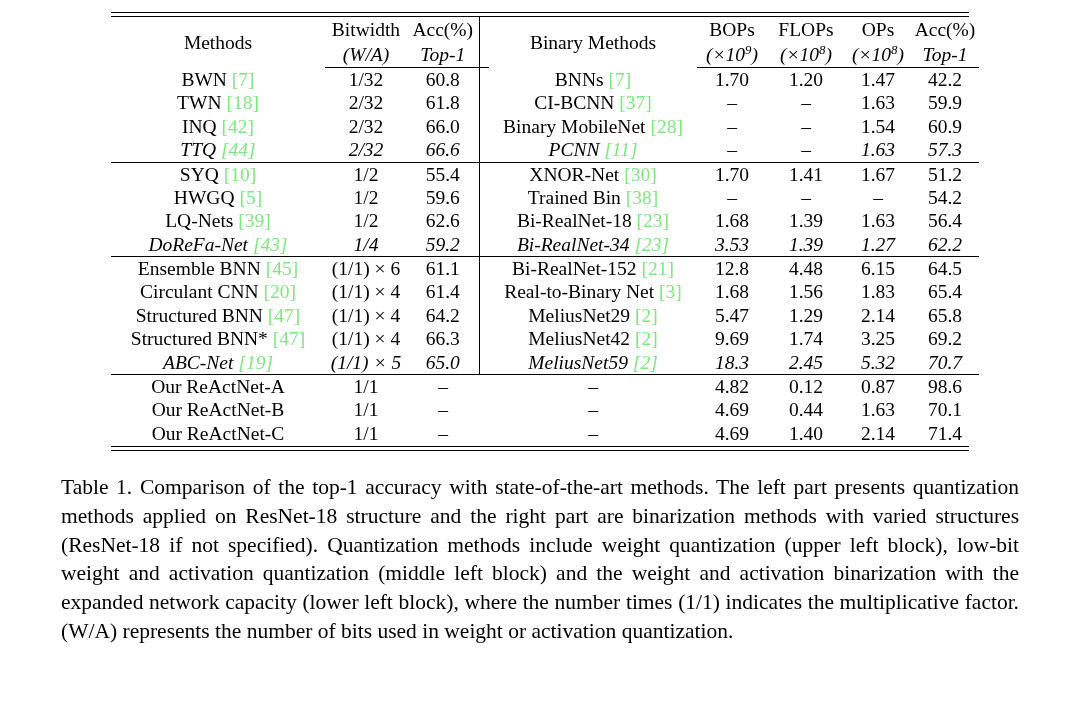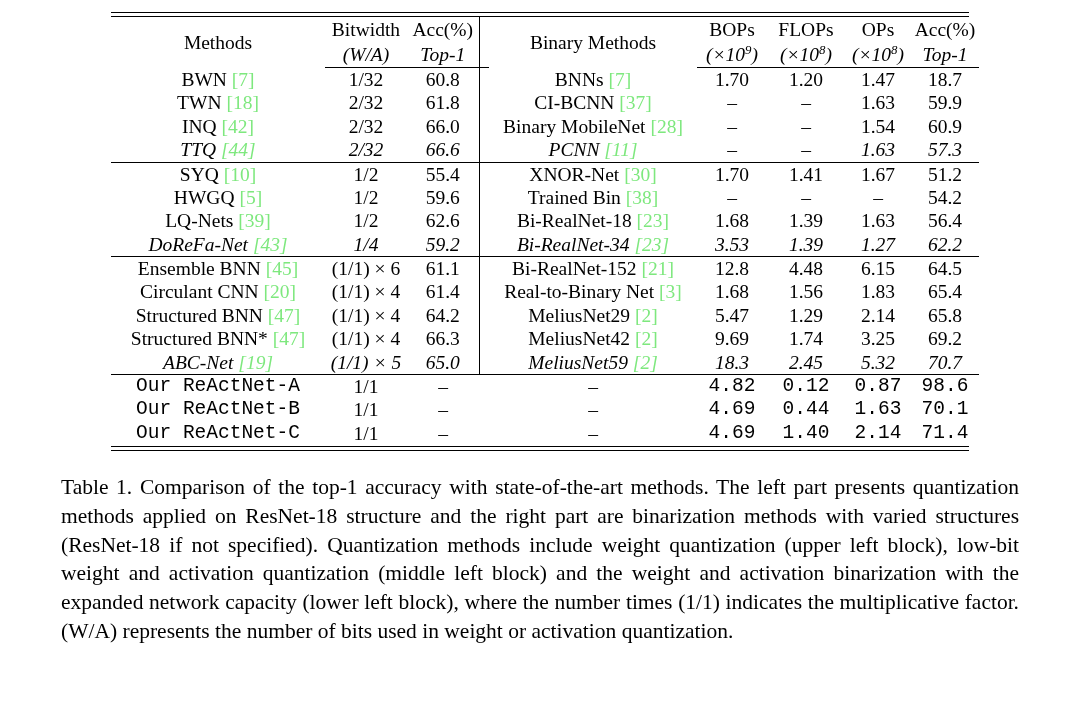--- a/index.html
+++ b/index.html
@@ -73,21 +73,21 @@
 
   .ctr  { text-align: center; }
 
   
   .divL { border-right: 1.2px solid #000; }
   .divR { border-left: 1.2px solid #000; }
 
   .hline td { border-bottom: 1.1px solid #000; font-style: italic; }
 
   .cite { color: #7ee87e; }
-  .bold { font-weight: bold; font-family: Liberation Mono, monospace; }
+  .bold { font-weight: bold; }
   sup { font-size: 0.66em; vertical-align: super; line-height: 0; }
 
   .hdr-top { padding-bottom: 1px; }
   .hdr-bot { padding-top: 0px; }
 
   
   .caption {
     width: 958px;
     margin: 22px auto 0 auto;
     font-size: 21.5px;
@@ -141,21 +141,21 @@
           </tr>
           <tr>
             <td class="ctr cell">BWN <span class="cite">[7]</span></td>
             <td class="ctr cell">1/32</td>
             <td class="ctr cell divL">60.8</td>
             <td class="cell divR"></td>
             <td class="ctr cell">BNNs <span class="cite">[7]</span></td>
             <td class="ctr cell">1.70</td>
             <td class="ctr cell">1.20</td>
             <td class="ctr cell">1.47</td>
-            <td class="ctr cell">18.7</td>
+            <td class="ctr cell">42.2</td>
           </tr>
           <tr>
             <td class="ctr cell">TWN <span class="cite">[18]</span></td>
             <td class="ctr cell">2/32</td>
             <td class="ctr cell divL">61.8</td>
             <td class="cell divR"></td>
             <td class="ctr cell">CI-BCNN <span class="cite">[37]</span></td>
             <td class="ctr cell">–</td>
             <td class="ctr cell">–</td>
             <td class="ctr cell">1.63</td>

